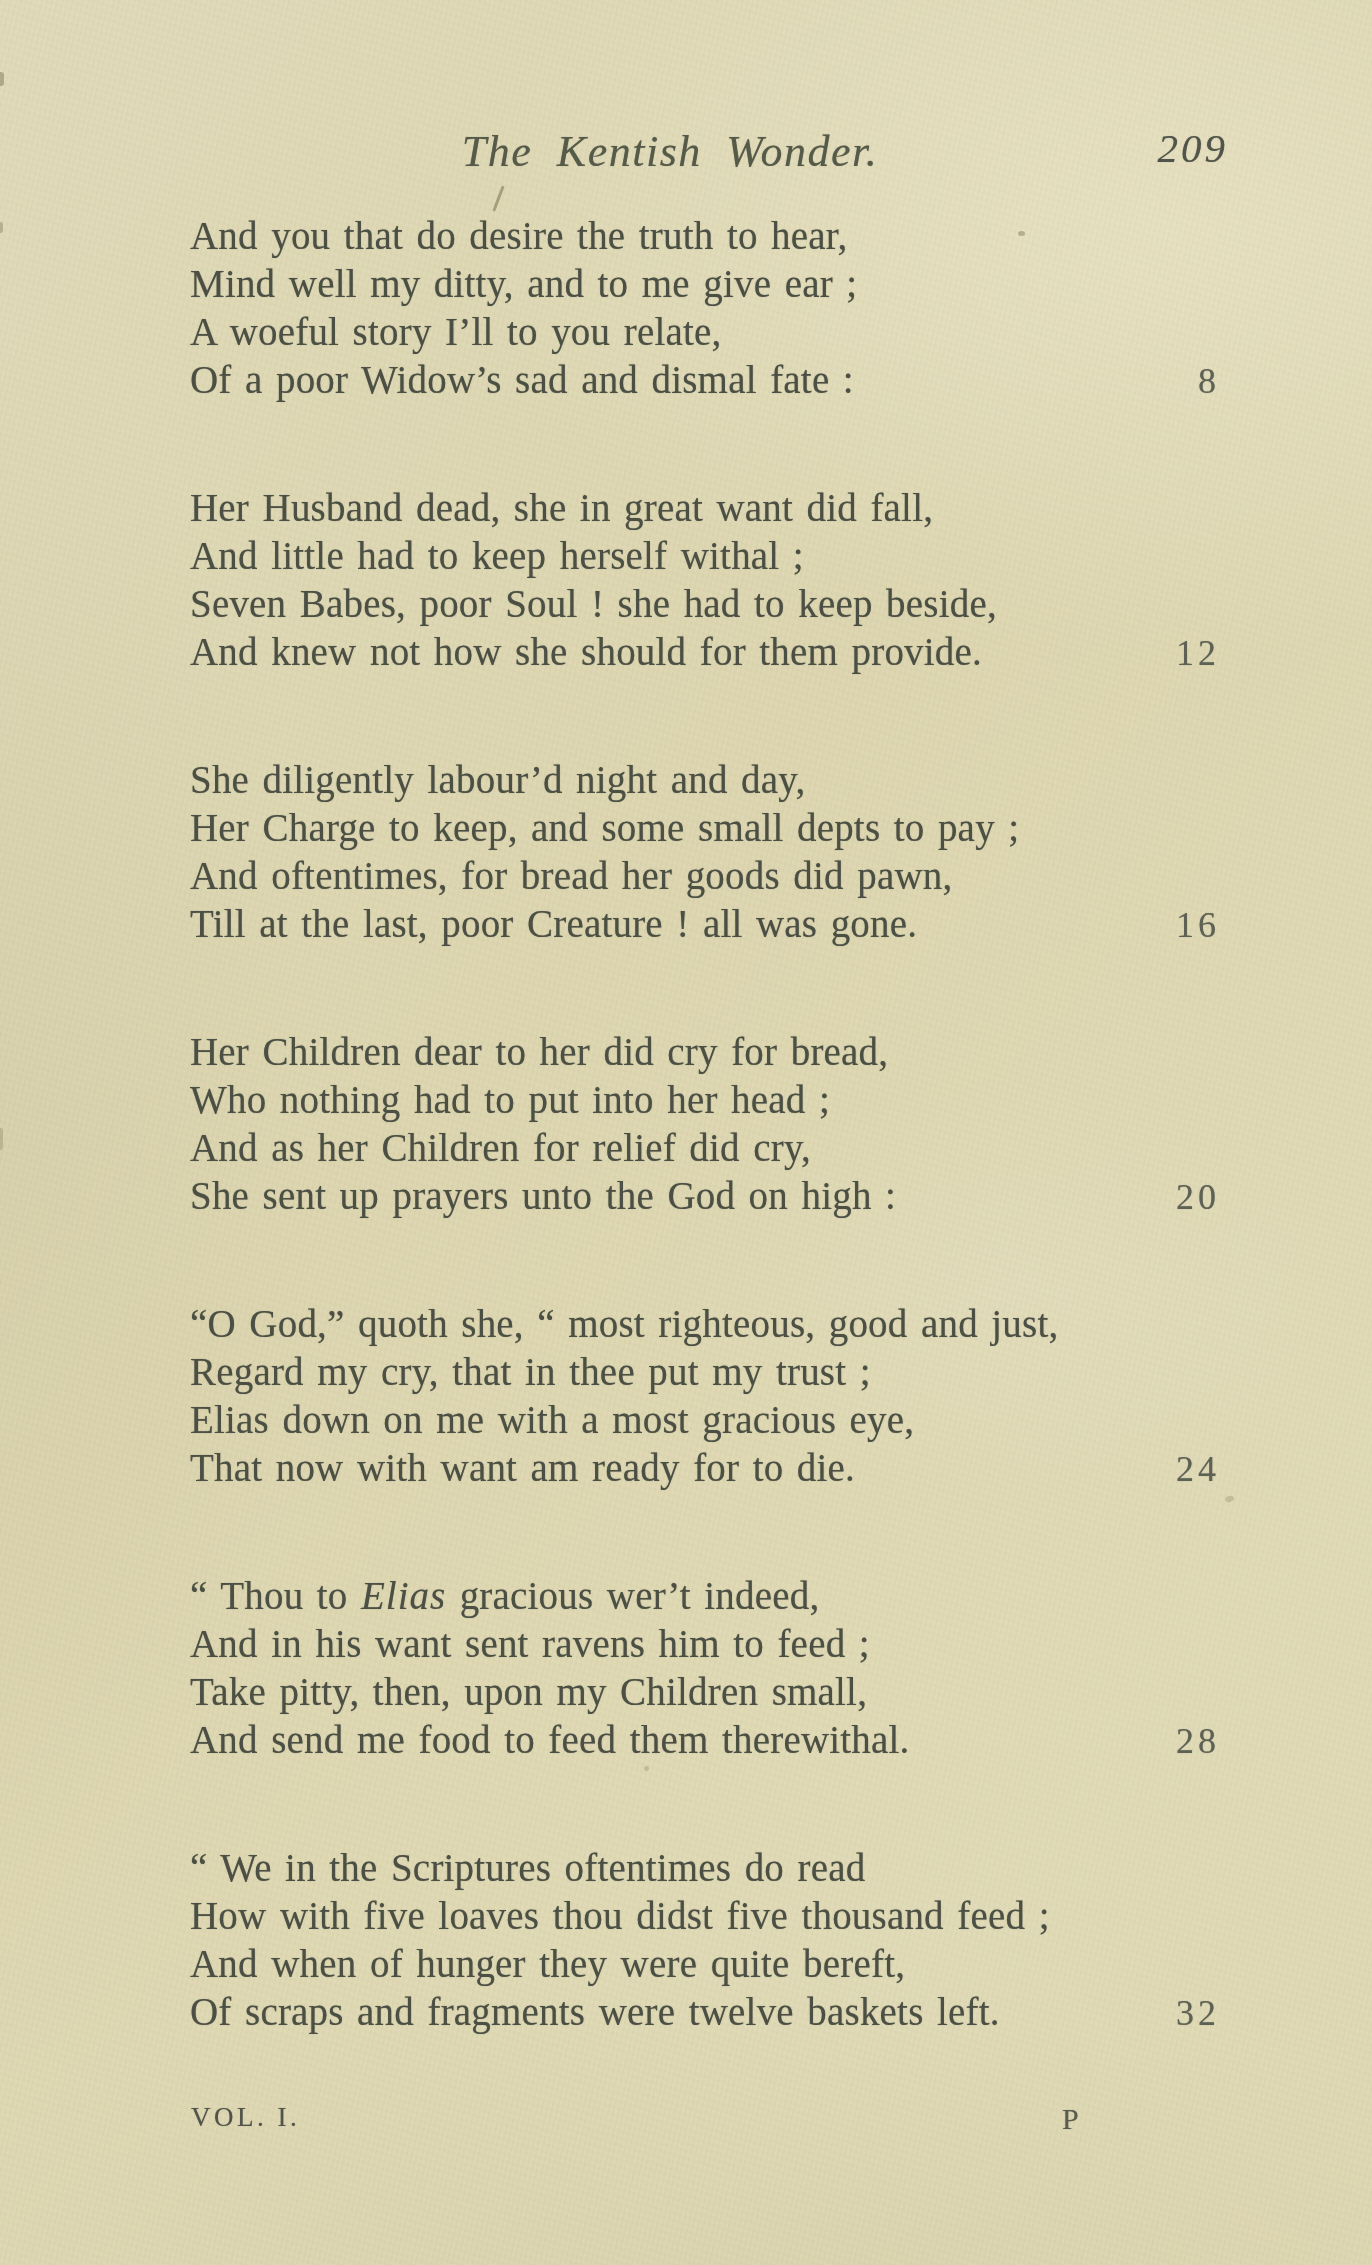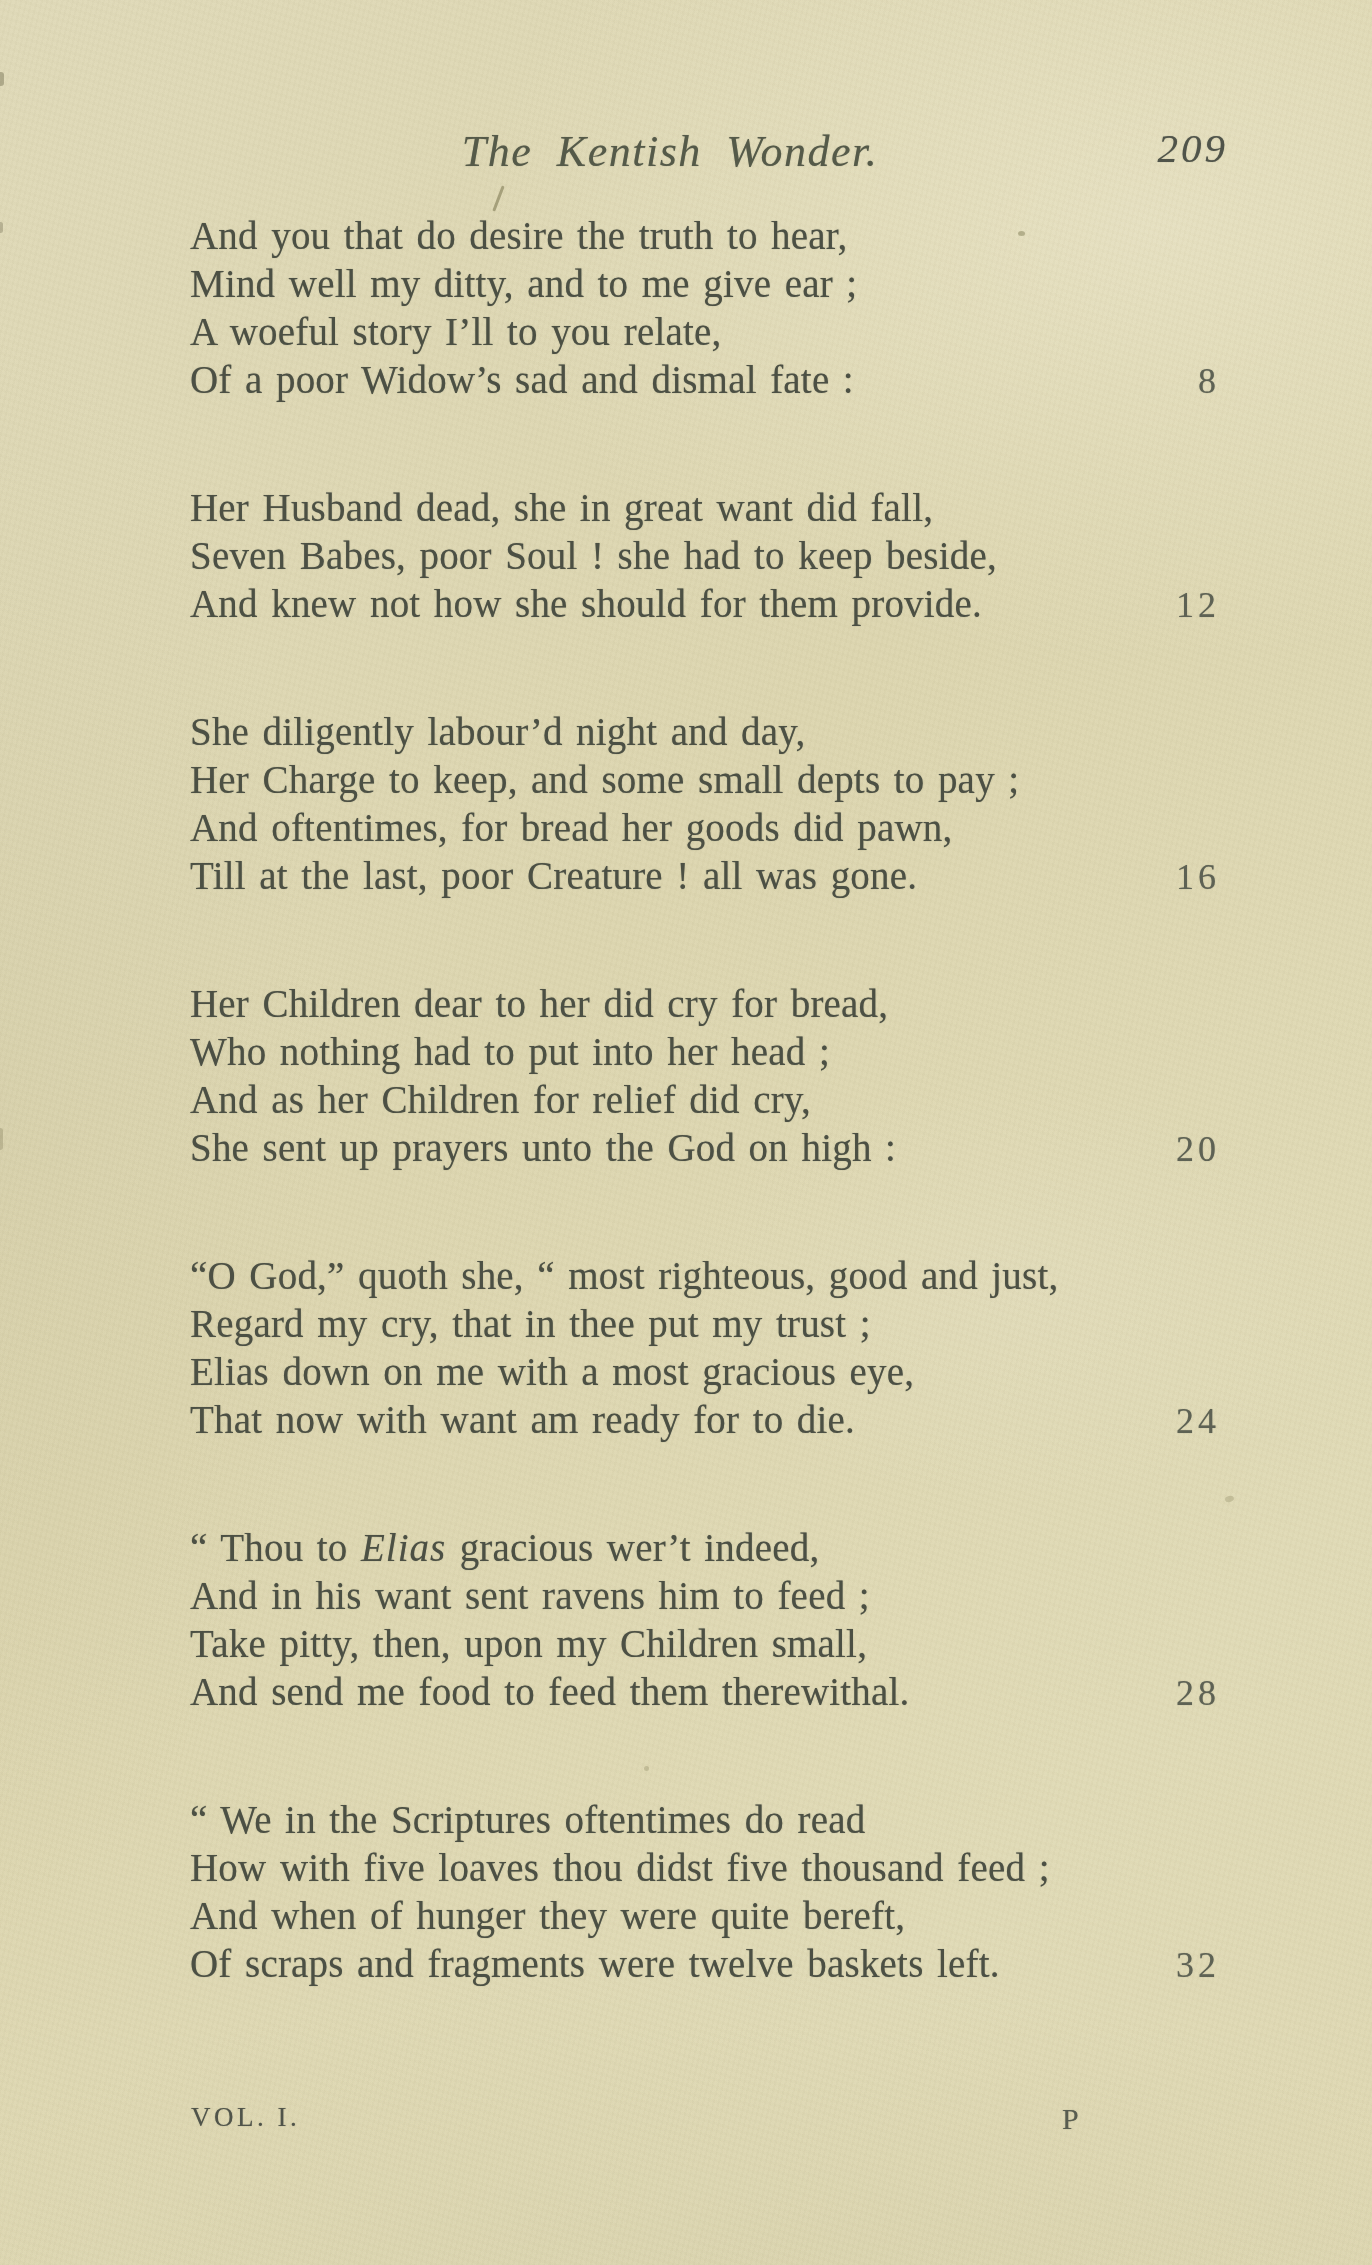--- a/index.html
+++ b/index.html
@@ -134,20 +134,21 @@
     <div class="stanza">
       <div class="pline">And you that do desire the truth to hear,</div>
       <div class="pline">Mind well my ditty, and to me give ear ;</div>
       <div class="pline">A woeful story I’ll to you relate,</div>
       <div class="pline">Of a poor Widow’s sad and dismal fate :</div>
       <span class="lineno">8</span>
     </div>
 
     <div class="stanza">
       <div class="pline">Her Husband dead, she in great want did fall,</div>
+      <div class="pline">And little had to keep herself withal ;</div>
       <div class="pline">Seven Babes, poor Soul ! she had to keep beside,</div>
       <div class="pline">And knew not how she should for them provide.</div>
       <span class="lineno">12</span>
     </div>
 
     <div class="stanza">
       <div class="pline">She diligently labour’d night and day,</div>
       <div class="pline">Her Charge to keep, and some small depts to pay ;</div>
       <div class="pline">And oftentimes, for bread her goods did pawn,</div>
       <div class="pline">Till at the last, poor Creature ! all was gone.</div>

